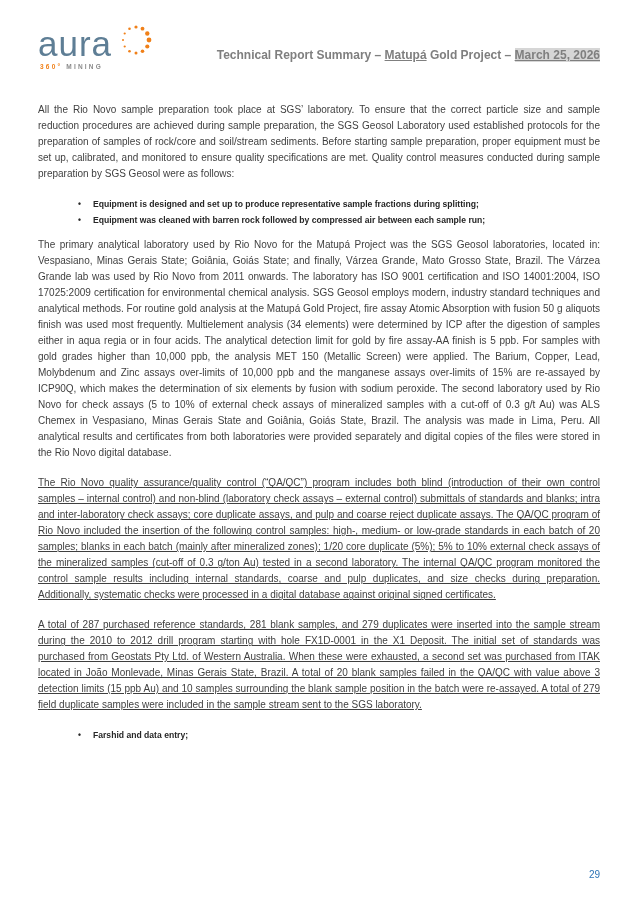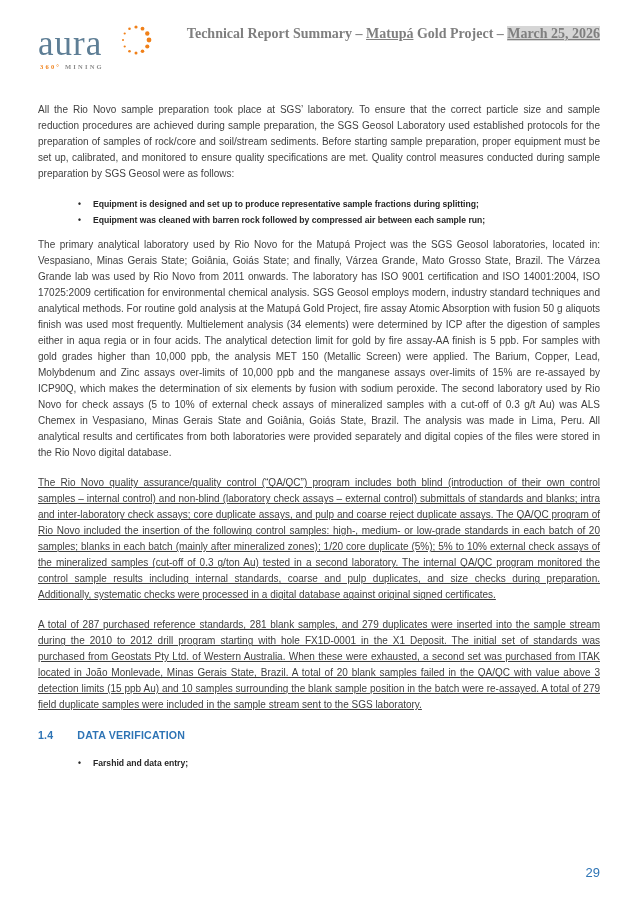--- a/index.html
+++ b/index.html
@@ -12,42 +12,42 @@
     font-family: "Liberation Sans", sans-serif;
     overflow: hidden;
     margin: 0 auto;
   }
   
   .header {
     display: flex;
     justify-content: space-between;
     align-items: flex-start;
     padding: 26px 37px 0 38px;
-    font-family: Liberation Serif, serif;
   }
   .logo { position: relative; width: 170px; height: 58px; }
   .brand {
     font-size: 35px;
     line-height: 36px;
     color: #5e7e95;
     letter-spacing: 1px;
     font-weight: 400;
   }
   .logo-dots { position: absolute; left: 78px; top: -6px; }
   .tagline {
     margin-top: 1px;
     font-size: 6.5px;
     letter-spacing: 2.2px;
     padding-left: 2px;
     white-space: nowrap;
   }
   .t360 { color: #f08019; font-weight: bold; }
   .tmining { color: #8b8b8b; font-weight: bold; }
   .doc-title {
-    font-size: 14px;
+    margin-top: 22px;
+    font-size: 12px;
     font-weight: bold;
     color: #7f7f7f;
     text-align: right;
     white-space: nowrap;
   }
   .title-link { text-decoration: underline; }
   .title-date { background: #d6d6d6; text-decoration: underline; }
   
   .body { padding: 18px 37px 0 38px; }
   .para {
@@ -83,21 +83,21 @@
     font-size: 10.6px;
     font-weight: bold;
     margin: 16px 0 12px 0;
     letter-spacing: 0.2px;
   }
   
   .page-number {
     position: absolute;
     right: 37px;
     bottom: 20px;
-    font-size: 13px;
+    font-size: 10px;
     color: #2e74b5;
   }
 </style>
 </head>
 <body>
 
 <div class="page">
 
   <header class="header">
     <div class="logo">
@@ -135,24 +135,20 @@
       <li>Equipment is designed and set up to produce representative sample fractions during splitting;</li>
       <li>Equipment was cleaned with barren rock followed by compressed air between each sample run;</li>
     </ul>
 
     <p class="para">The primary analytical laboratory used by Rio Novo for the Matupá Project was the SGS Geosol laboratories, located in: Vespasiano, Minas Gerais State; Goiânia, Goiás State; and finally, Várzea Grande, Mato Grosso State, Brazil. The Várzea Grande lab was used by Rio Novo from 2011 onwards. The laboratory has ISO 9001 certification and ISO 14001:2004, ISO 17025:2009 certification for environmental chemical analysis. SGS Geosol employs modern, industry standard techniques and analytical methods. For routine gold analysis at the Matupá Gold Project, fire assay Atomic Absorption with fusion 50 g aliquots finish was used most frequently. Multielement analysis (34 elements) were determined by ICP after the digestion of samples either in aqua regia or in four acids. The analytical detection limit for gold by fire assay-AA finish is 5 ppb. For samples with gold grades higher than 10,000 ppb, the analysis MET 150 (Metallic Screen) were applied. The Barium, Copper, Lead, Molybdenum and Zinc assays over-limits of 10,000 ppb and the manganese assays over-limits of 15% are re-assayed by ICP90Q, which makes the determination of six elements by fusion with sodium peroxide. The second laboratory used by Rio Novo for check assays (5 to 10% of external check assays of mineralized samples with a cut-off of 0.3 g/t Au) was ALS Chemex in Vespasiano, Minas Gerais State and Goiânia, Goiás State, Brazil. The analysis was made in Lima, Peru. All analytical results and certificates from both laboratories were provided separately and digital copies of the files were stored in the Rio Novo digital database.</p>
 
     <p class="para gap-lg">The Rio Novo quality assurance/quality control (“QA/QC”) program includes both blind (introduction of their own control samples – internal control) and non-blind (laboratory check assays – external control) submittals of standards and blanks; intra and inter-laboratory check assays; core duplicate assays, and pulp and coarse reject duplicate assays. The QA/QC program of Rio Novo included the insertion of the following control samples: high-, medium- or low-grade standards in each batch of 20 samples; blanks in each batch (mainly after mineralized zones); 1/20 core duplicate (5%); 5% to 10% external check assays of the mineralized samples (cut-off of 0.3 g/ton Au) tested in a second laboratory. The internal QA/QC program monitored the control sample results including internal standards, coarse and pulp duplicates, and size checks during preparation. Additionally, systematic checks were processed in a digital database against original signed certificates.</p>
 
     <p class="para gap-lg">A total of 287 purchased reference standards, 281 blank samples, and 279 duplicates were inserted into the sample stream during the 2010 to 2012 drill program starting with hole FX1D-0001 in the X1 Deposit. The initial set of standards was purchased from Geostats Pty Ltd. of Western Australia. When these were exhausted, a second set was purchased from ITAK located in João Monlevade, Minas Gerais State, Brazil. A total of 20 blank samples failed in the QA/QC with value above 3 detection limits (15 ppb Au) and 10 samples surrounding the blank sample position in the batch were re-assayed. A total of 279 field duplicate samples were included in the sample stream sent to the SGS laboratory.</p>
 
-    <h2 class="section-heading">
-      <span>1.4</span>
-      <span>DATA VERIFICATION</span>
-    </h2>
 
 
     <ul class="bullets">
       <li>Farshid and data entry;</li>
     </ul>
 
   </main>
 
   <div class="page-number">29</div>
 

